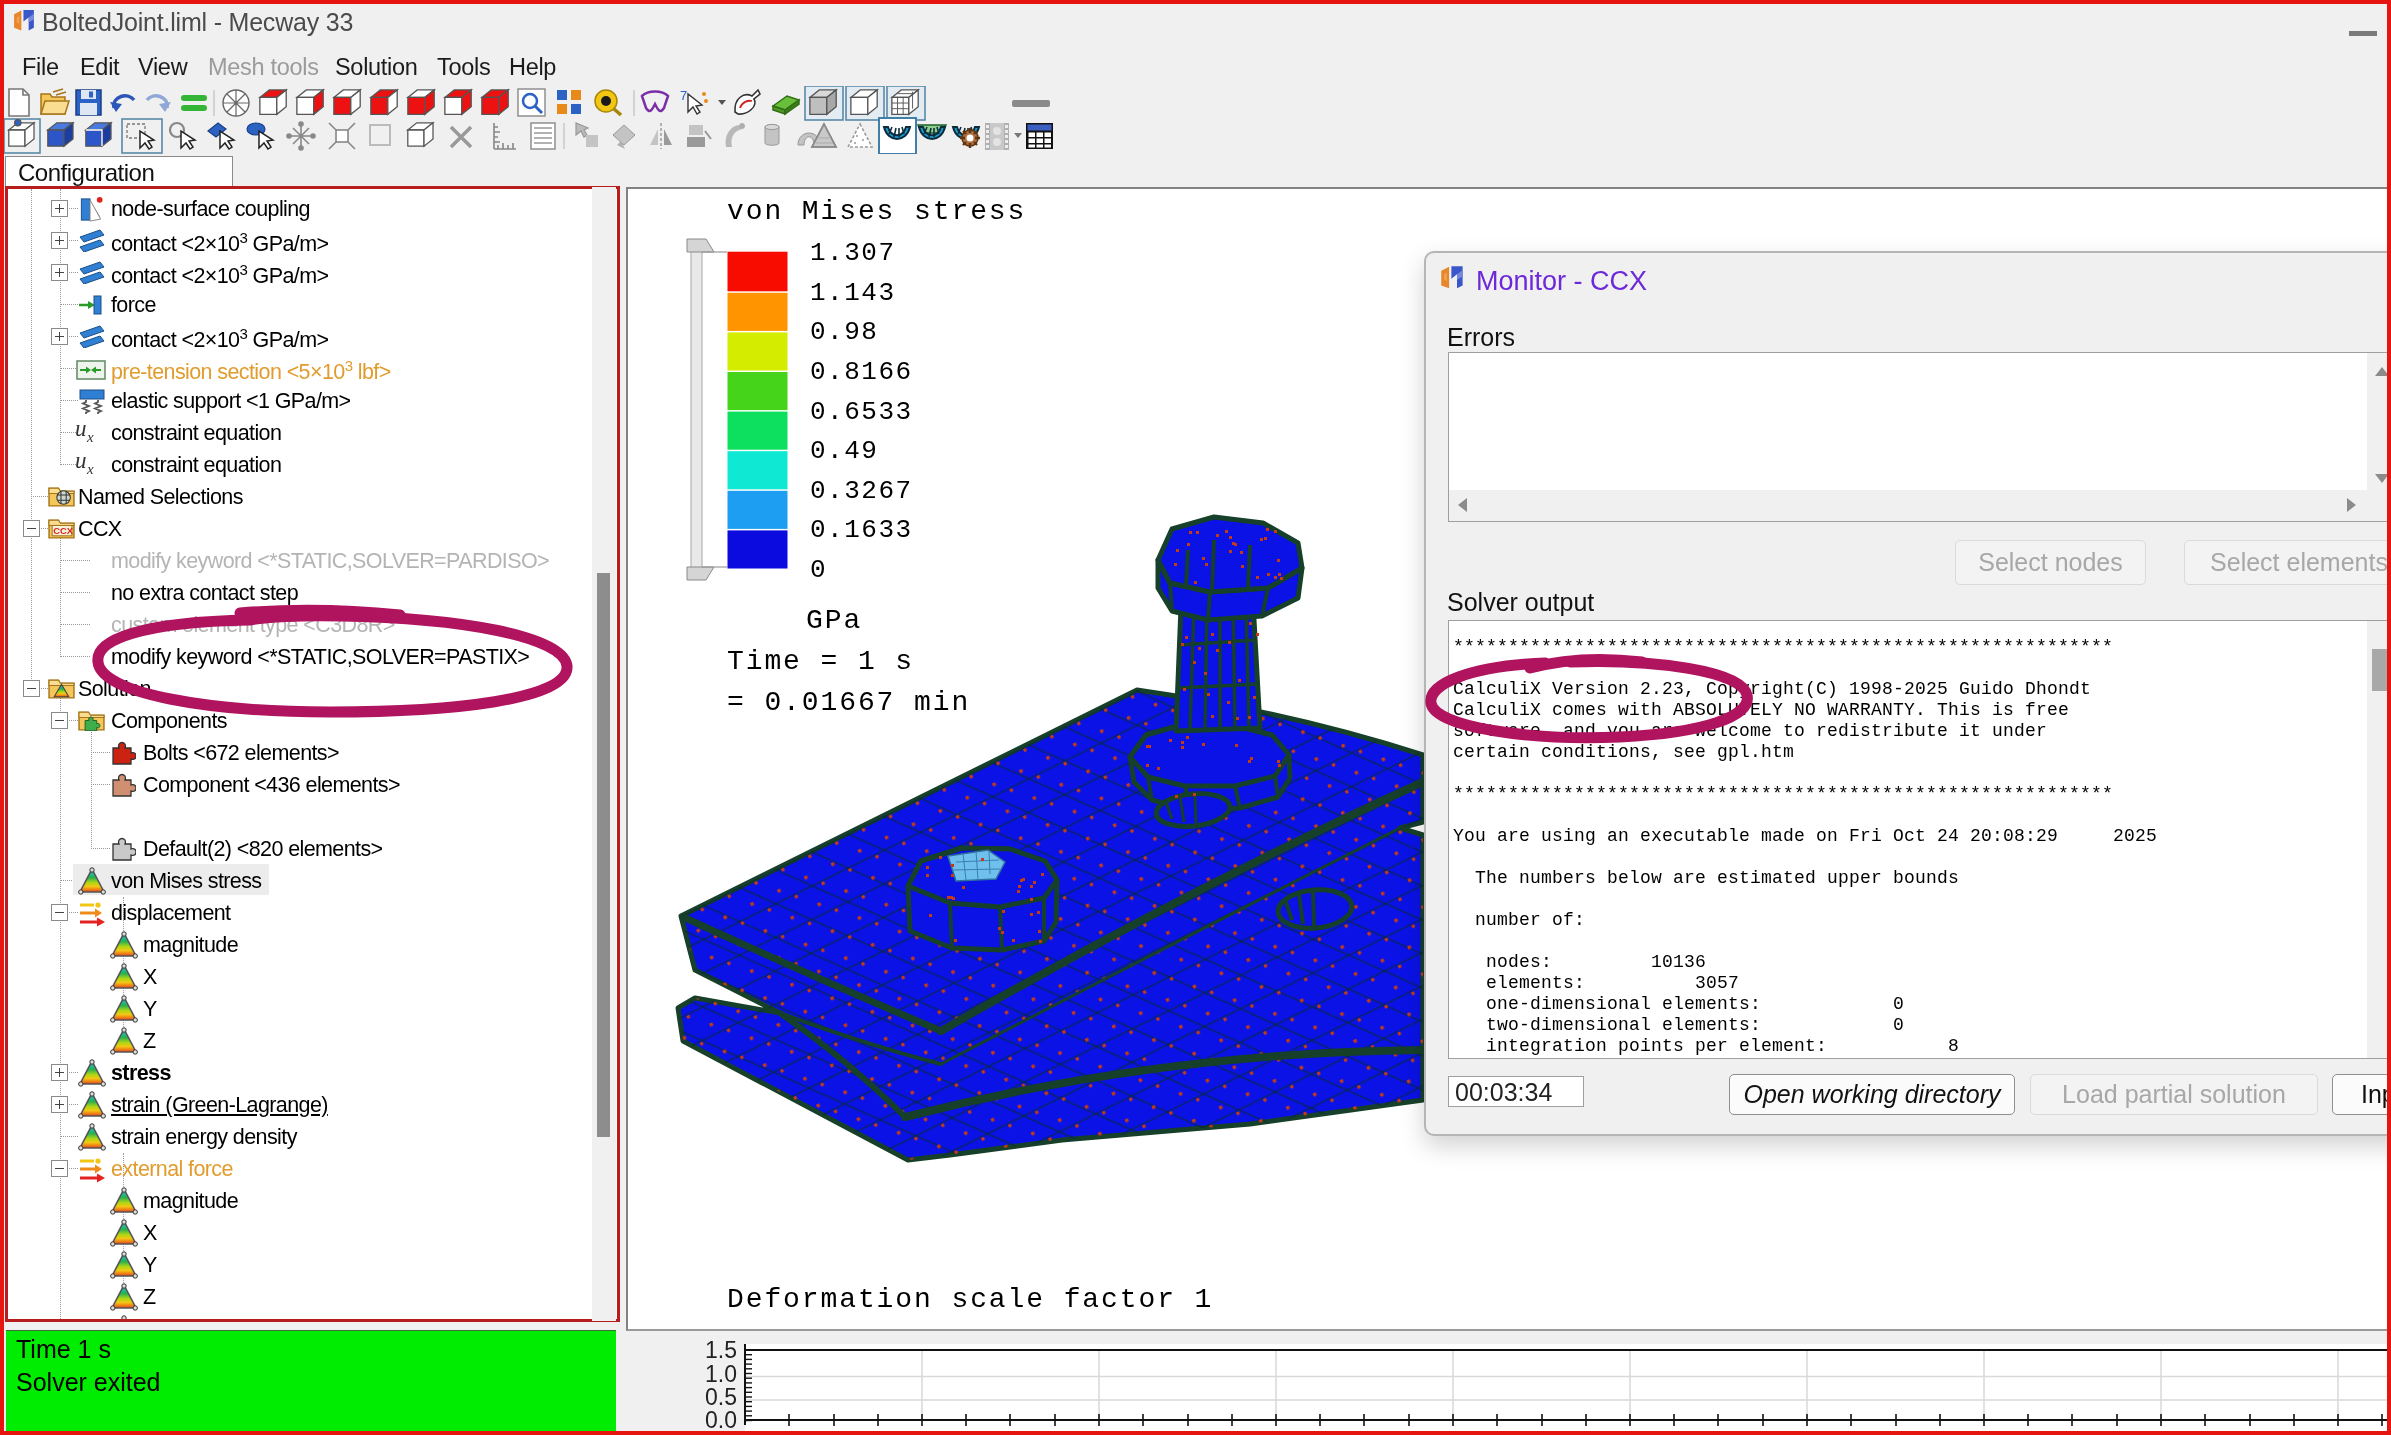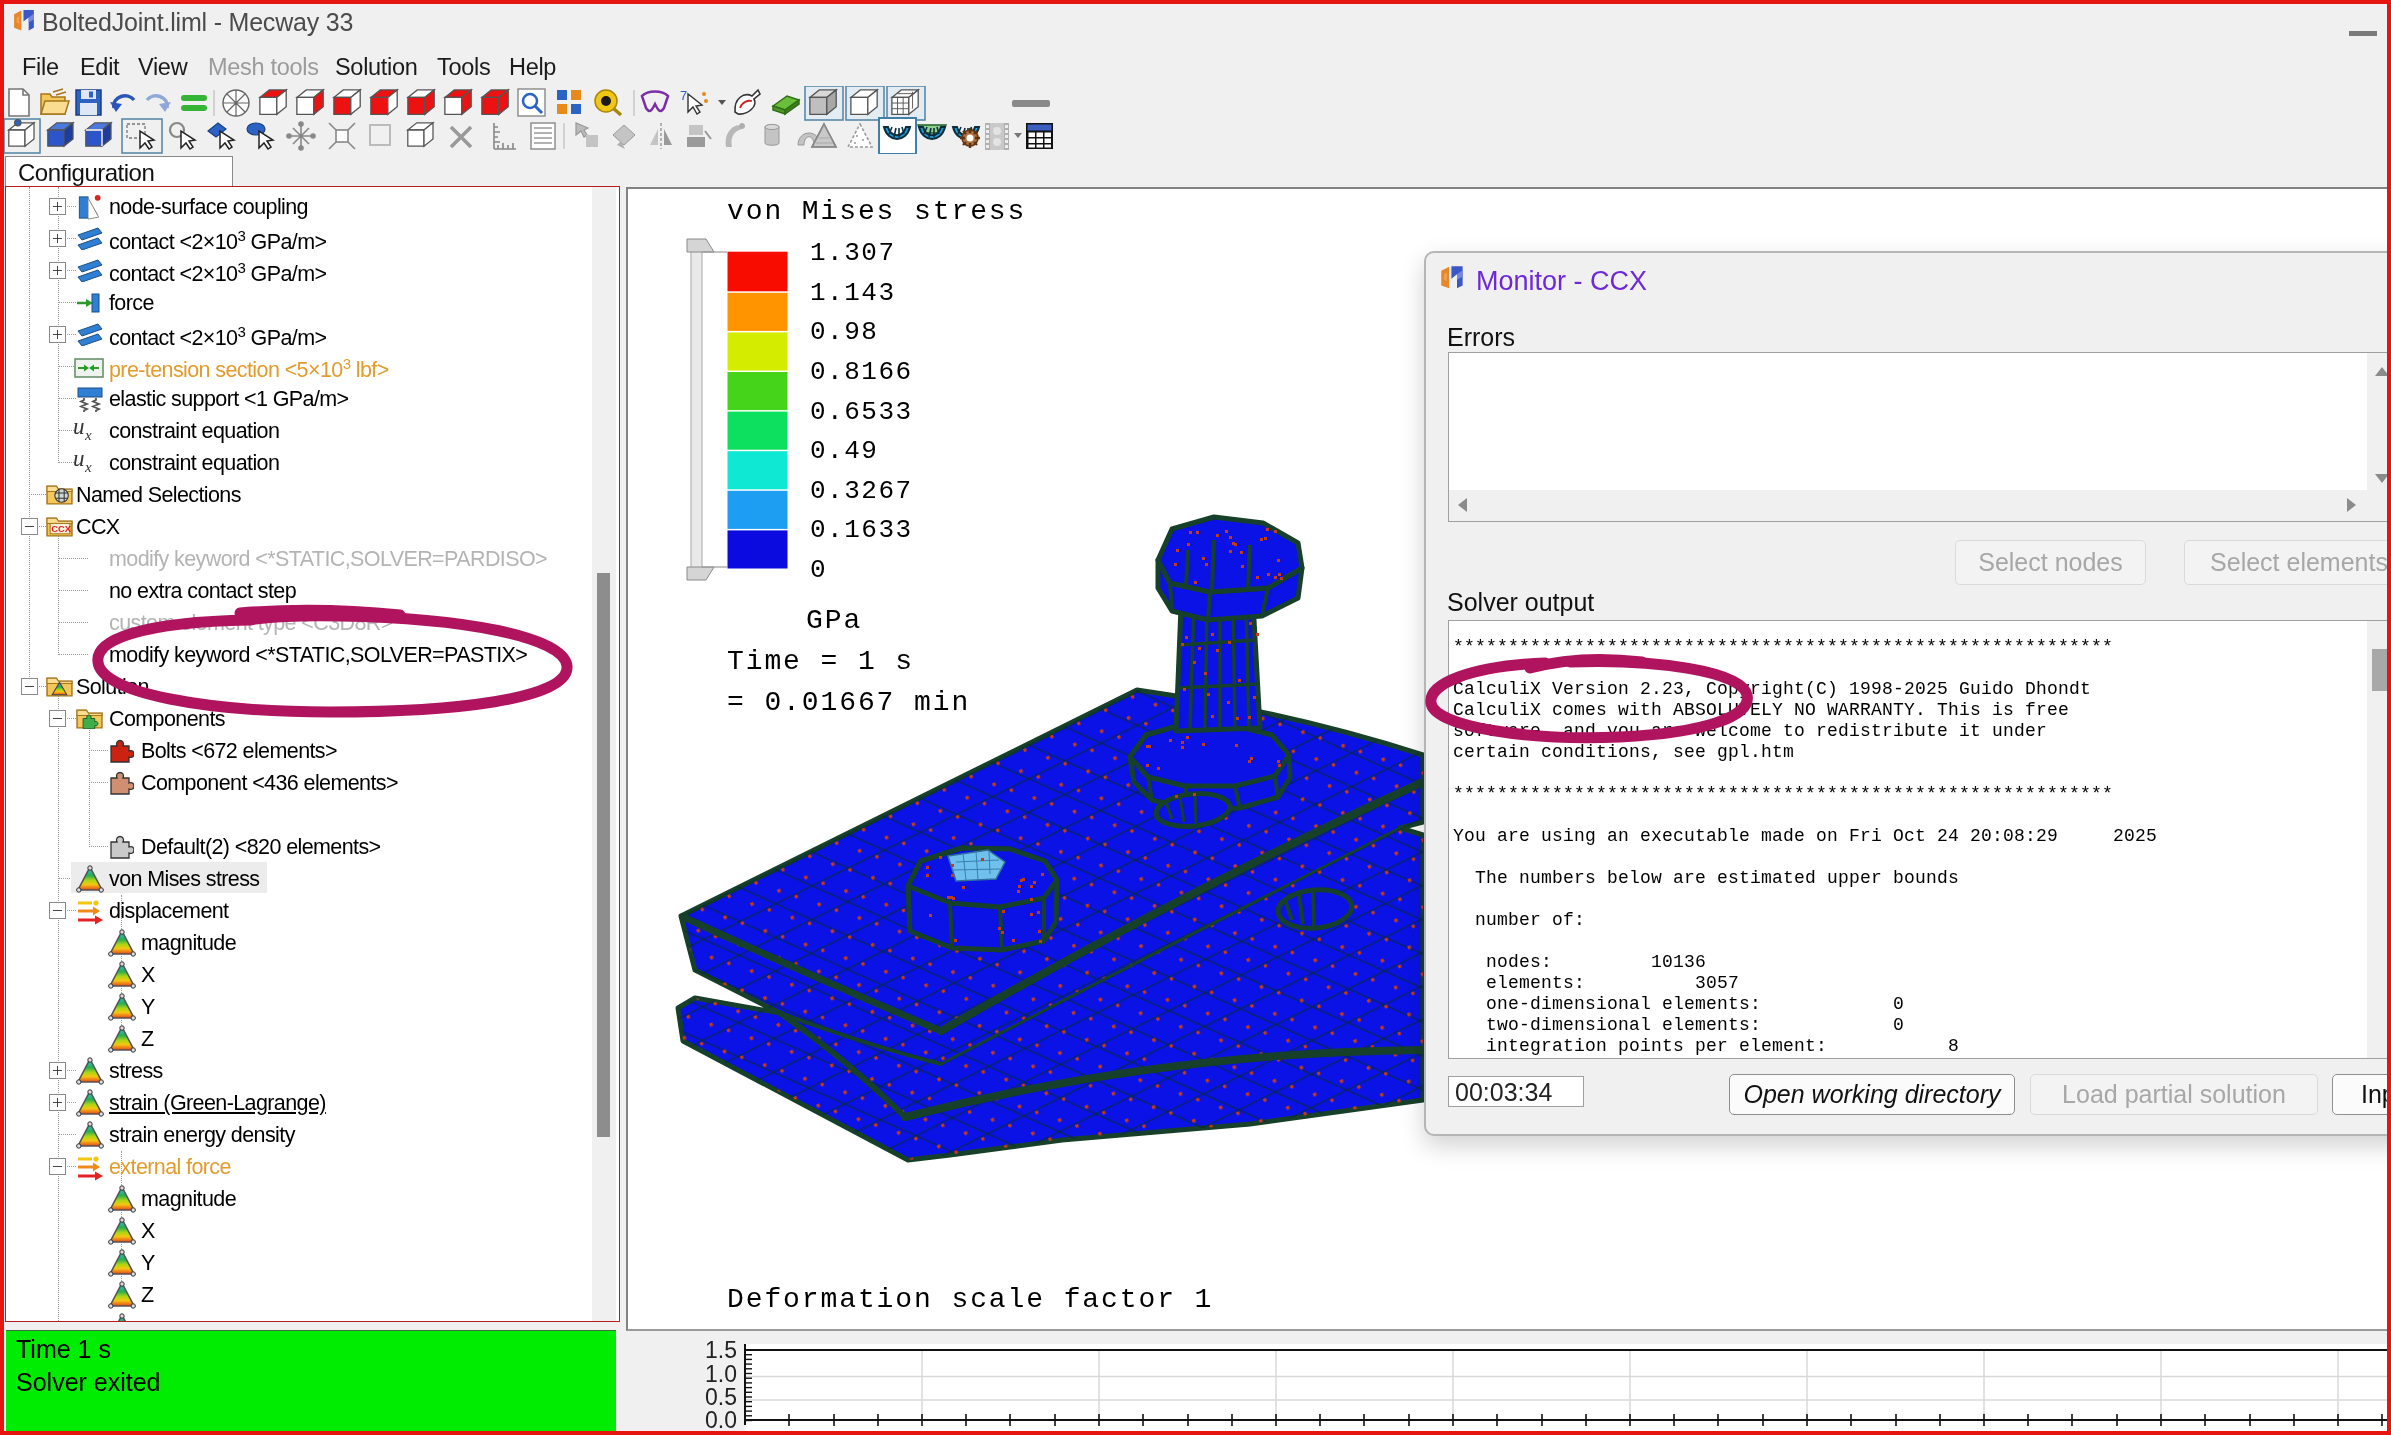--- a/index.html
+++ b/index.html
@@ -7,21 +7,21 @@
 #root{position:absolute;left:0;top:0;width:2391px;height:1435px;background:#f0f0f0;overflow:hidden;}
 .abs{position:absolute;}
 
 #titlebar{left:4px;top:4px;width:2383px;height:42px;}
 #title-text{left:42px;top:8px;font-size:25px;color:#4b4b4b;letter-spacing:-0.2px;}
 #menubar{left:0;top:46px;width:2387px;height:40px;}
 .menu{position:absolute;top:8px;font-size:23.5px;color:#1b1b1b;letter-spacing:-0.3px;}
 #tabstrip{left:4px;top:155px;width:2383px;height:31px;}
 #tab1{position:absolute;left:1px;top:1px;width:228px;height:31px;background:#fff;border:1px solid #8a8a8a;border-bottom:none;box-sizing:border-box;font-size:24px;color:#111;padding-left:12px;padding-top:2px;letter-spacing:-0.5px;}
 
-#treepanel{left:5px;top:186px;width:615px;height:1136px;background:#fff;border:1px solid #b91c1c;box-sizing:border-box;overflow:hidden;}
+#treepanel{left:5px;top:186px;width:615px;height:1136px;background:#fff;border:3px solid #b91c1c;box-sizing:border-box;overflow:hidden;}
 .row{position:absolute;height:32px;left:0;width:600px;}
 .rl{position:absolute;font-size:21.5px;color:#000;top:4px;white-space:nowrap;letter-spacing:-0.6px;}
 .rl sup{font-size:15px;}
 .gray{color:#b4b4b4;}
 .orange{color:#e29c2e;}
 .vd{width:0;border-left:1px dotted #9a9a9a;}
 .hd{position:absolute;height:0;border-top:1px dotted #9a9a9a;}
 .exp{position:absolute;width:17px;height:17px;background:#fff;border:1px solid #8a8a8a;box-sizing:border-box;top:7px;z-index:2;}
 .exp:before{content:"";position:absolute;left:3px;top:7px;width:9px;height:1px;background:#444;}
 .exp.plus:after{content:"";position:absolute;left:7px;top:3px;width:1px;height:9px;background:#444;}
@@ -608,21 +608,21 @@
         </svg>
         <div class="rl" style="left:135px;">Y</div>
       </div>
     <div class="row" style="top:836px;">
         <div class="hd" style="left:115px;top:15px;width:-13px;"></div>
         <svg class="icon" style="left:102px;top:2px;" width="28" height="28">
           <use href="#s-tri"></use>
         </svg>
         <div class="rl" style="left:135px;">Z</div>
       </div>
-    <div class="row" style="top:868px;">
+    <div class="row" style="top:868px;font-weight:bold;">
         <div class="hd" style="left:52px;top:15px;width:18px;"></div>
         <div class="exp plus" style="left:43px;"></div>
         <svg class="icon" style="left:70px;top:2px;" width="28" height="28">
           <use href="#s-tri"></use>
         </svg>
         <div class="rl" style="left:103px;">stress</div>
       </div>
     <div class="row" style="top:900px;">
         <div class="hd" style="left:52px;top:15px;width:18px;"></div>
         <div class="exp plus" style="left:43px;"></div>

